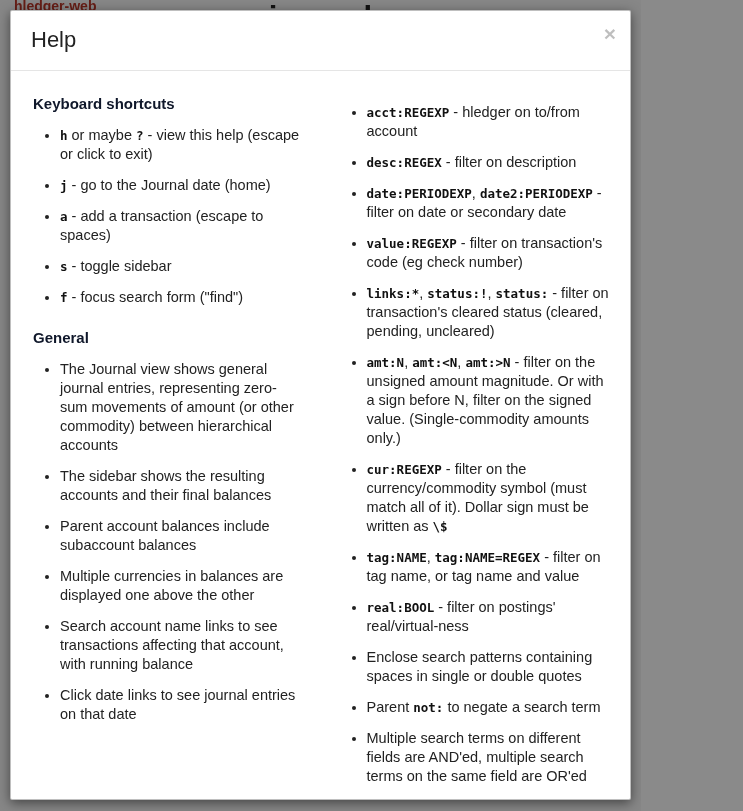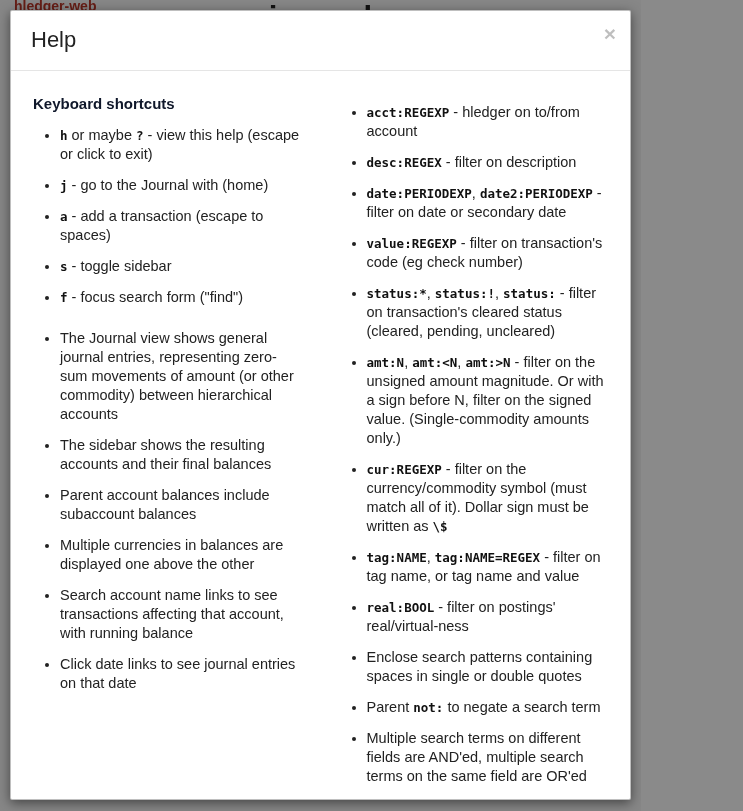--- a/index.html
+++ b/index.html
@@ -56,41 +56,42 @@
   <div class="modal">
     <div class="modal-header">
       <span class="modal-title">Help</span>
       <button class="close-btn">×</button>
     </div>
     <div class="modal-body">
       <div class="col">
           <div class="section-heading">Keyboard shortcuts</div>
           <ul class="help-list">
             <li><span class="code">h</span><span> or maybe </span><span class="code">?</span><span> - view this help (escape or click to exit)</span></li>
-            <li><span class="code">j</span><span> - go to the Journal with (home)</span></li>
+            <li><span class="code">j</span><span> - go to the Journal date (home)</span></li>
             <li><span class="code">a</span><span> - add a transaction (escape to spaces)</span></li>
             <li><span class="code">s</span><span> - toggle sidebar</span></li>
             <li><span class="code">f</span><span> - focus search form ("find")</span></li>
           </ul>
+          <div class="section-heading">General</div>
           <ul class="help-list">
             <li><span>The Journal view shows general journal entries, representing zero-sum movements of amount (or other commodity) between hierarchical accounts</span></li>
             <li><span>The sidebar shows the resulting accounts and their final balances</span></li>
             <li><span>Parent account balances include subaccount balances</span></li>
             <li><span>Multiple currencies in balances are displayed one above the other</span></li>
             <li><span>Search account name links to see transactions affecting that account, with running balance</span></li>
             <li><span>Click date links to see journal entries on that date</span></li>
           </ul>
         </div>
       <div class="col">
           <ul class="help-list">
             <li><span class="code">acct:REGEXP</span><span> - hledger on to/from account</span></li>
             <li><span class="code">desc:REGEX</span><span> - filter on description</span></li>
             <li><span class="code">date:PERIODEXP</span><span>, </span><span class="code">date2:PERIODEXP</span><span> - filter on date or secondary date</span></li>
             <li><span class="code">value:REGEXP</span><span> - filter on transaction's code (eg check number)</span></li>
-            <li><span class="code">status:*</span><span>, </span><span class="code">status:!</span><span>, </span><span class="code">status:</span><span> - filter on transaction's cleared status (cleared, pending, uncleared)</span></li>
+            <li><span class="code">links:*</span><span>, </span><span class="code">status:!</span><span>, </span><span class="code">status:</span><span> - filter on transaction's cleared status (cleared, pending, uncleared)</span></li>
             <li><span class="code">amt:N</span><span>, </span><span class="code">amt:&lt;N</span><span>, </span><span class="code">amt:&gt;N</span><span> - filter on the unsigned amount magnitude. Or with a sign before N, filter on the signed value. (Single-commodity amounts only.)</span></li>
             <li><span class="code">cur:REGEXP</span><span> - filter on the currency/commodity symbol (must match all of it). Dollar sign must be written as </span><span class="code">\$</span></li>
             <li><span class="code">tag:NAME</span><span>, </span><span class="code">tag:NAME=REGEX</span><span> - filter on tag name, or tag name and value</span></li>
             <li><span class="code">real:BOOL</span><span> - filter on postings' real/virtual-ness</span></li>
             <li><span>Enclose search patterns containing spaces in single or double quotes</span></li>
             <li><span>Parent </span><span class="code">not:</span><span> to negate a search term</span></li>
             <li><span>Multiple search terms on different fields are AND'ed, multiple search terms on the same field are OR'ed</span></li>
             <li><span>These search terms also work with command-line hledger</span></li>
           </ul>
         </div>

